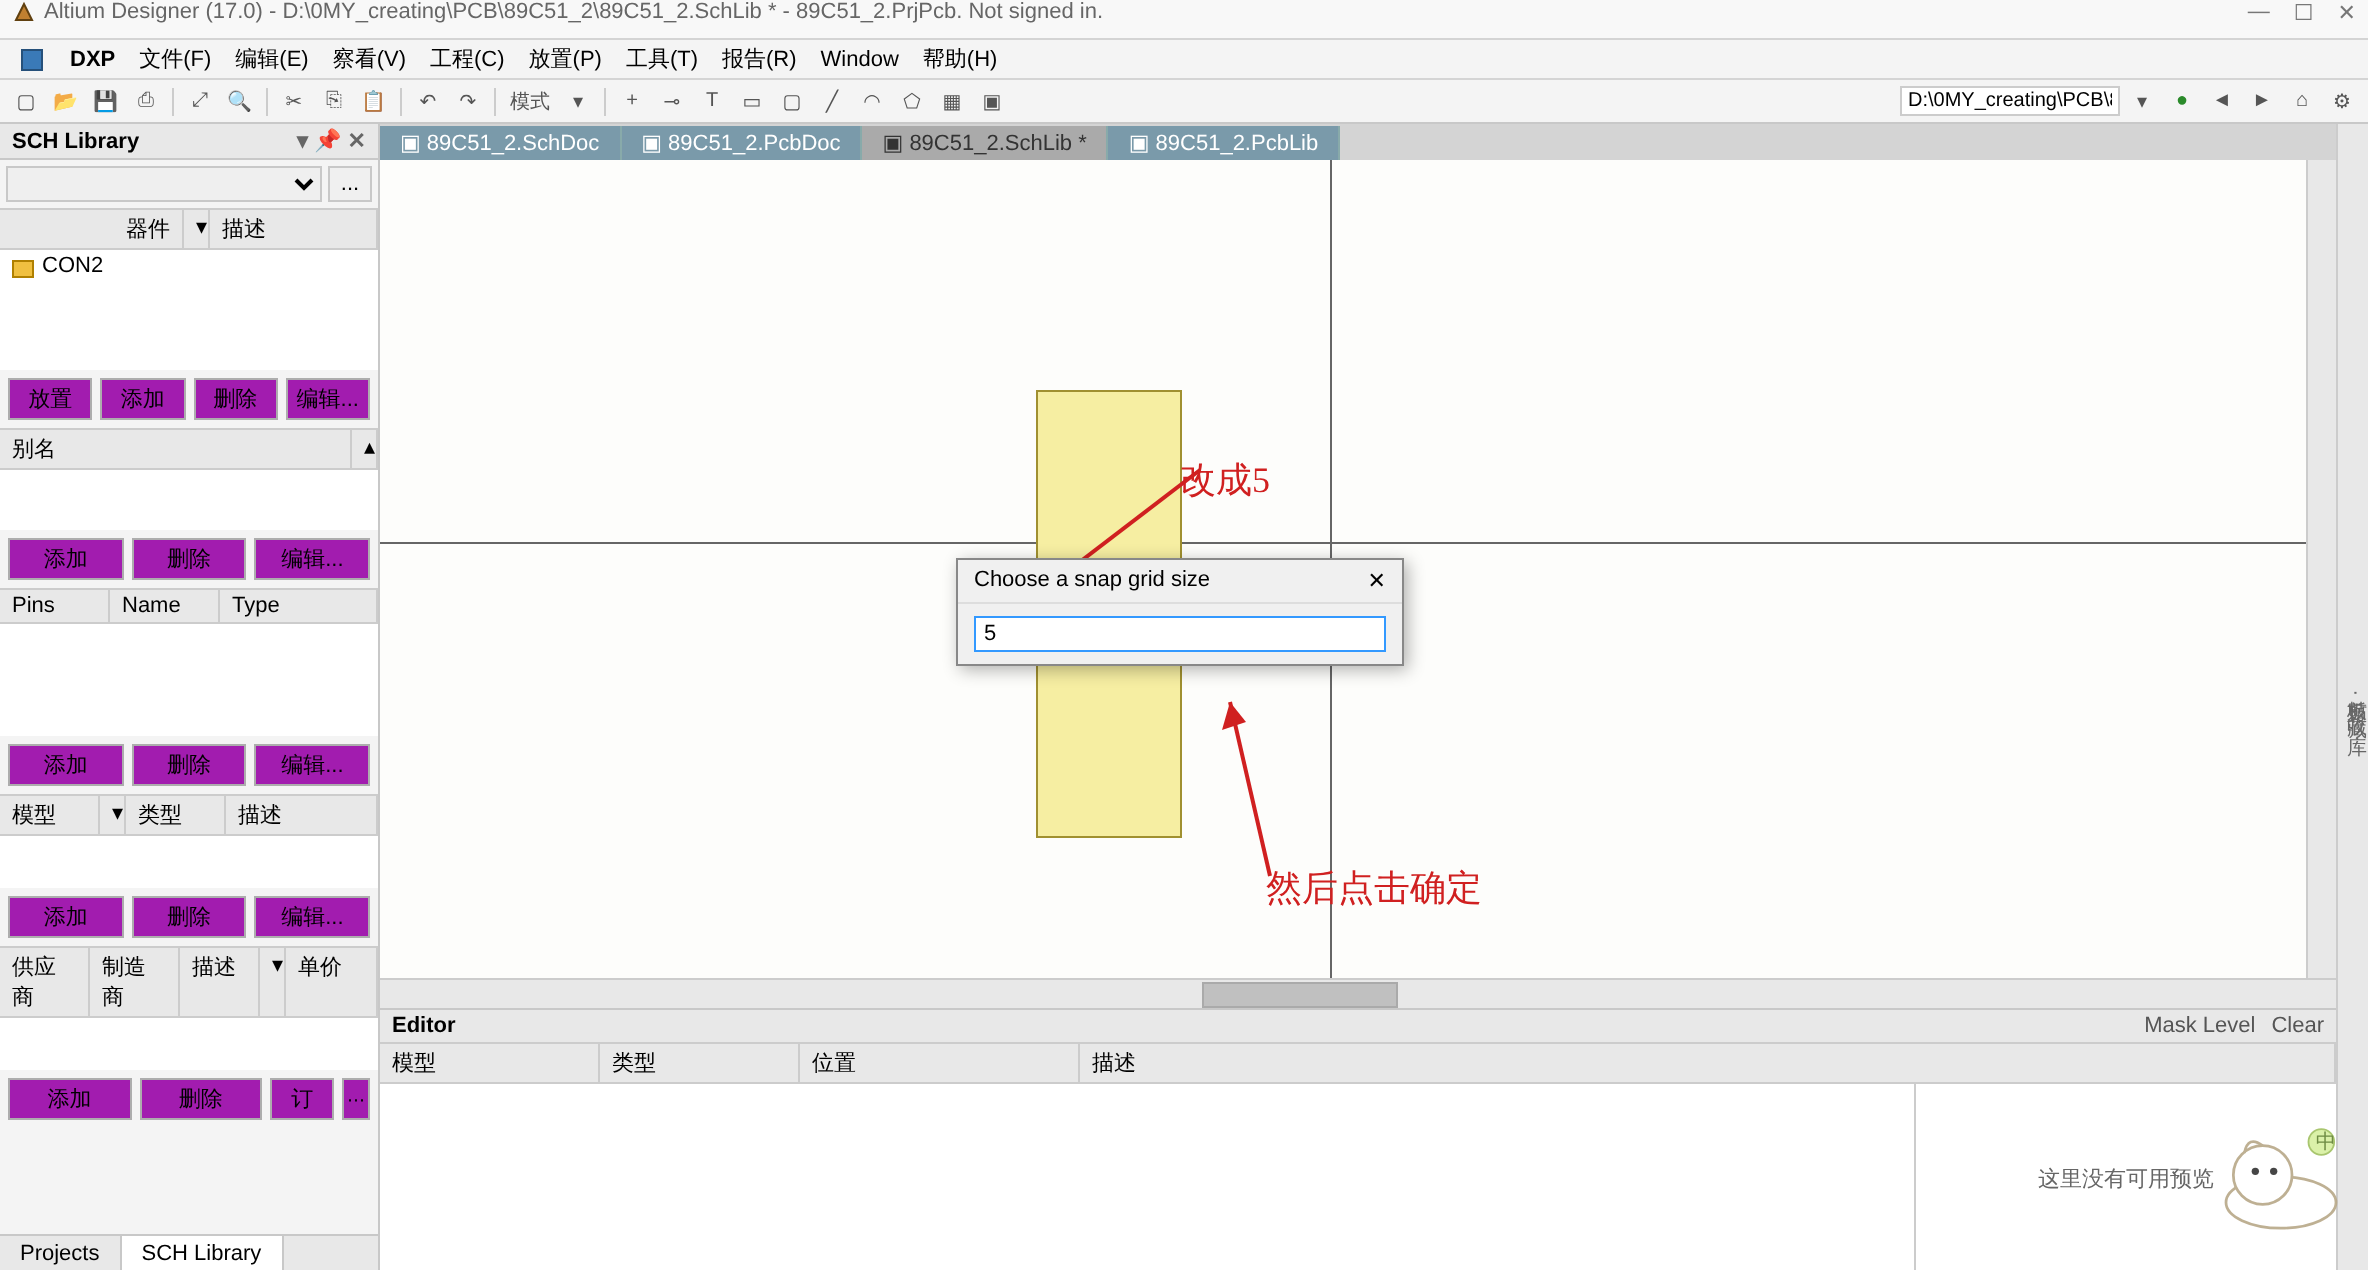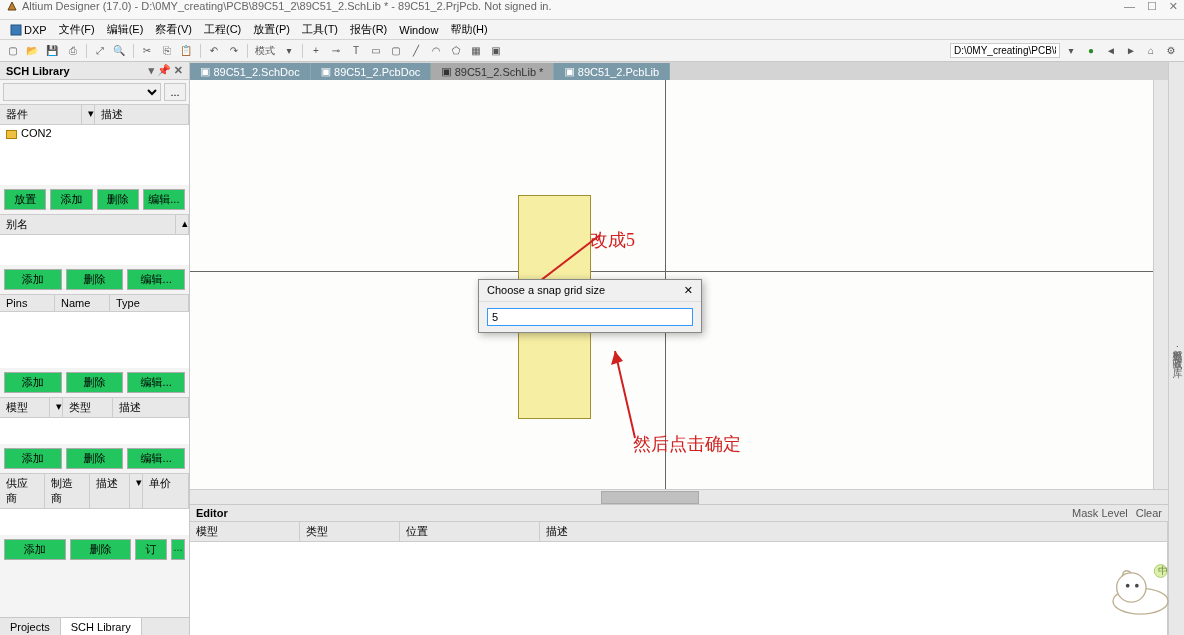--- a/index.html
+++ b/index.html
@@ -5,52 +5,52 @@
 * { box-sizing: border-box; margin: 0; padding: 0; font-family: "Microsoft YaHei", Tahoma, sans-serif; font-size: 11px; }
 body { background: #f0f0f0; width: 1184px; height: 635px; overflow: hidden; position: relative; }
 
 .titlebar { height: 20px; background: #f8f8f8; border-bottom: 1px solid #d4d4d4; display: flex; align-items: flex-start; padding: 0 6px; color: #666; }
 .titlebar .icon { width: 12px; height: 12px; margin-right: 4px; }
 .titlebar .winbtns { margin-left: auto; display: flex; gap: 12px; color: #777; }
 .titlebar .winbtns span { cursor: pointer; }
 
 .menubar { height: 20px; background: #f4f4f4; border-bottom: 1px solid #d4d4d4; display: flex; align-items: center; padding: 0 4px; }
 .menubar .mitem { padding: 0 6px; cursor: pointer; }
-.menubar .dxp { display: flex; align-items: flex-start; gap: 2px; }
+.menubar .dxp { display: flex; align-items: flex-start; gap: 13px; font-weight: bold; }
 
 .toolbar { height: 22px; background: #f4f4f4; border-bottom: 1px solid #c8c8c8; display: flex; align-items: center; padding: 0 4px; gap: 2px; }
 .toolbar .tbtn { width: 18px; height: 18px; display: inline-flex; align-items: center; justify-content: center; cursor: pointer; font-size: 10px; color: #555; }
 .toolbar .sep { width: 1px; height: 14px; background: #ccc; margin: 0 2px; }
 .toolbar .path { margin-left: auto; display: flex; align-items: center; gap: 2px; }
 .toolbar .path input { width: 110px; font-size: 10px; border: 1px solid #ccc; padding: 1px 3px; }
 
 .middle { display: flex; height: 574px; }
 
 .leftpanel { width: 190px; background: #f4f4f4; border-right: 1px solid #c8c8c8; display: flex; flex-direction: column; }
 .panelhead { height: 18px; background: #e8e8e8; border-bottom: 1px solid #c8c8c8; display: flex; align-items: center; padding: 0 6px; font-weight: bold; }
 .panelhead .pbtns { margin-left: auto; display: flex; gap: 3px; color: #666; font-size: 9px; }
 .searchrow { display: flex; padding: 3px; gap: 3px; }
 .searchrow select { flex: 1; border: 1px solid #c8c8c8; height: 18px; }
 .searchrow button { width: 22px; border: 1px solid #c8c8c8; background: #f0f0f0; }
 
 .colhead { display: flex; background: #e8e8e8; border-top: 1px solid #ccc; border-bottom: 1px solid #ccc; font-size: 10px; }
 .colhead span { padding: 2px 6px; border-right: 1px solid #ccc; }
-.colhead .c1 { width: 82px; } .colhead .c2 { flex: 1; }
+.colhead .c1 { width: 92px; text-align: right; } .colhead .c2 { flex: 1; }
 
 .listarea { background: #fff; flex: 0 0 auto; overflow: auto; }
 .listarea.h60 { height: 60px; }
 .listarea.h30 { height: 30px; }
 .listarea.h56 { height: 56px; }
 .listarea.h26 { height: 26px; }
 
 .listrow { padding: 2px 6px; display: flex; align-items: flex-end; gap: 4px; }
 .folder-ico { width: 11px; height: 9px; background: #f0c040; border: 1px solid #b08000; }
 
 .btnrow { display: flex; gap: 4px; padding: 4px; }
-.btnrow button { flex: 1; border: 1px solid #adadad; background: #22c55e; padding: 2px 0; font-size: 11px; cursor: pointer; }
+.btnrow button { flex: 1; border: 1px solid #adadad; background: #a21caf; padding: 2px 0; font-size: 11px; cursor: pointer; }
 .btnrow .scroll { width: 14px; flex: 0 0 14px; font-size: 9px; }
 
 .sectionlabel { display: flex; background: #e8e8e8; border-top: 1px solid #ccc; border-bottom: 1px solid #ccc; font-size: 10px; }
 .sectionlabel span { padding: 2px 6px; border-right: 1px solid #ccc; }
 
 .bottomtabs { display: flex; border-top: 1px solid #c8c8c8; background: #e8e8e8; }
 .bottomtabs .btab { padding: 3px 10px; border-right: 1px solid #c8c8c8; cursor: pointer; font-size: 11px; }
 .bottomtabs .btab.active { background: #fff; }
 
 .center { flex: 1; display: flex; flex-direction: column; background: #fff; position: relative; }
@@ -323,20 +323,23 @@
         </span>
       </div>
       <div class="editorcols">
         <span style="width:110px">模型</span>
         <span style="width:100px">类型</span>
         <span style="width:140px">位置</span>
         <span style="flex:1">描述</span>
       </div>
       <div class="editorbody">
         <div class="editorlist"></div>
+        <div class="editorpreview">
+          <span>这里没有可用预览</span>
+        </div>
       </div>
     </div>
   </div>
 
   <div class="rightstrip">剪贴板 · 收藏 · 库</div>
 </div>
 
 <svg class="mascot" viewBox="0 0 80 60">
   <ellipse cx="40" cy="45" rx="30" ry="14" fill="#fff" stroke="#b8a888" stroke-width="1.5"></ellipse>
   <circle cx="30" cy="30" r="16" fill="#fff" stroke="#b8a888" stroke-width="1.5"></circle>

